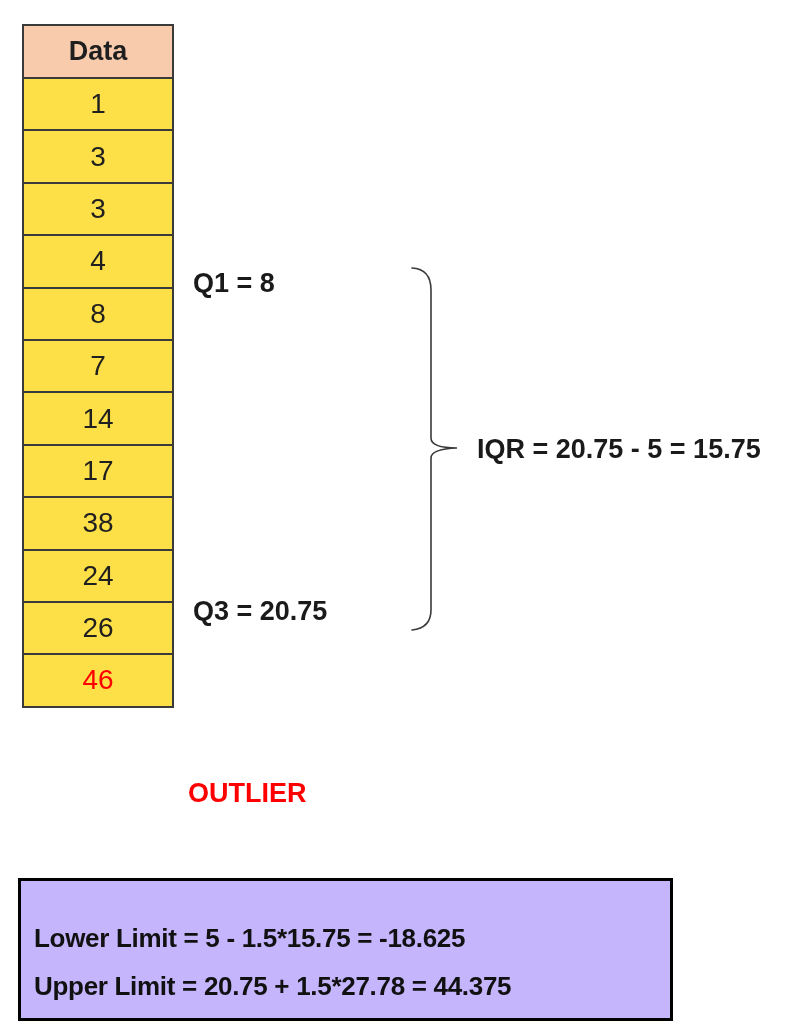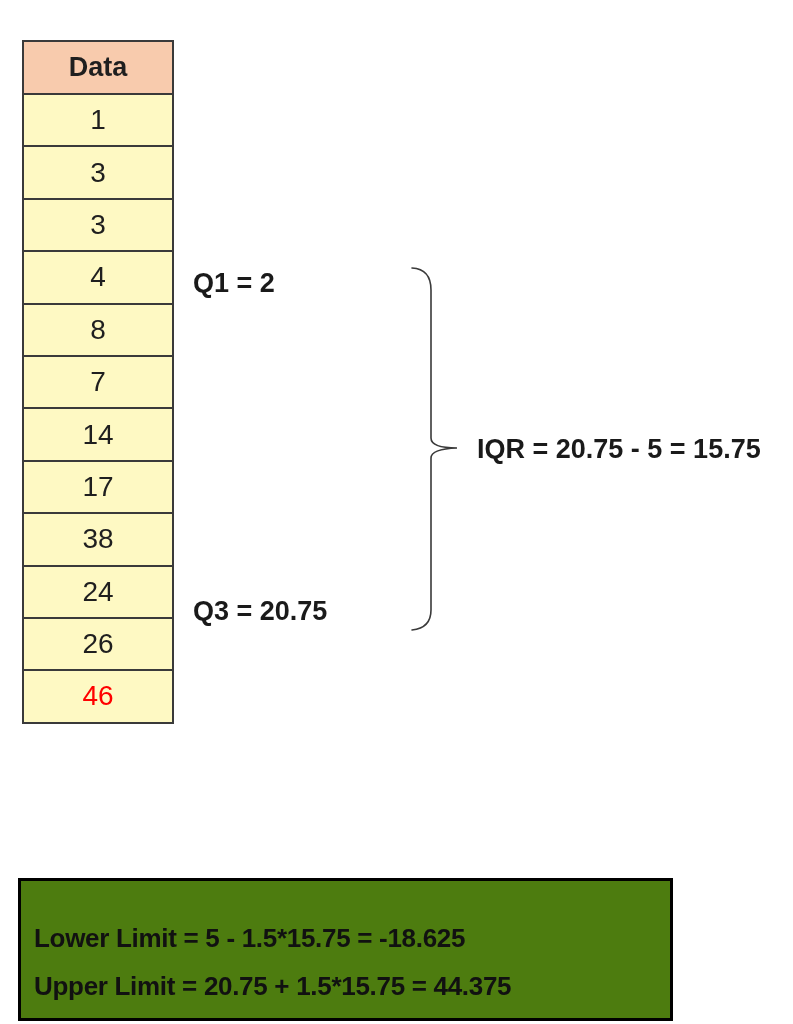--- a/index.html
+++ b/index.html
@@ -13,25 +13,25 @@
     width: 793px;
     height: 1024px;
     background: #ffffff;
     overflow: hidden;
   }
 
   
   .data-table {
     position: absolute;
     left: 22px;
-    top: 40px;
+    top: 24px;
     width: 152px;
     border: 2px solid var(--table-border, #3a3a3a);
     box-sizing: border-box;
-    background: #fef9c3;
+    background: #fde047;
   }
   .data-table .th {
     height: 51px;
     display: flex;
     align-items: center;
     justify-content: center;
     background: var(--header-bg, #F8CBAD);
     font-weight: bold;
     font-size: 27px;
     color: #1f1f1f;
@@ -72,21 +72,21 @@
 
   
   .limits-box {
     position: absolute;
     left: 18px;
     top: 878px;
     width: 655px;
     height: 143px;
     border: 3px solid #000000;
     box-sizing: border-box;
-    background: #4d7c0f;
+    background: #c4b5fd;
     padding: 33px 0 0 13px;
   }
   .limits-box .limit-line {
     font-weight: bold;
     font-size: 26px;
     line-height: 48px;
     color: #111111;
     letter-spacing: -0.3px;
     white-space: nowrap;
   }
@@ -106,29 +106,30 @@
       <div class="td">8</div>
       <div class="td">7</div>
       <div class="td">14</div>
       <div class="td">17</div>
       <div class="td">38</div>
       <div class="td">24</div>
       <div class="td">26</div>
       <div class="td outlier">46</div>
     </div>
 
-  <div class="ann q1">Q1 = 2</div>
+  <div class="ann q1">Q1 = 8</div>
 
   <div class="ann q3">Q3 = 20.75</div>
 
   <svg class="brace" width="62" height="380" viewBox="0 0 62 380">
     <path d="M7,8 Q26,9 26,30 L26,178 Q26,188 52,188 Q26,189 26,198 L26,350 Q26,368 7,370" fill="none" stroke="#3a3a3a" stroke-width="1.6" stroke-linecap="round"></path>
   </svg>
 
   <div class="ann iqr">IQR = 20.75 - 5 = 15.75</div>
 
+  <div class="ann outlier-label">OUTLIER</div>
 
   <div class="limits-box">
     <div class="limit-line">Lower Limit = 5 - 1.5*15.75 = -18.625</div>
-    <div class="limit-line">Upper Limit = 20.75 + 1.5*15.75 = 44.375</div>
+    <div class="limit-line">Upper Limit = 20.75 + 1.5*27.78 = 44.375</div>
   </div>
 
 </div>
 
 </body></html>

